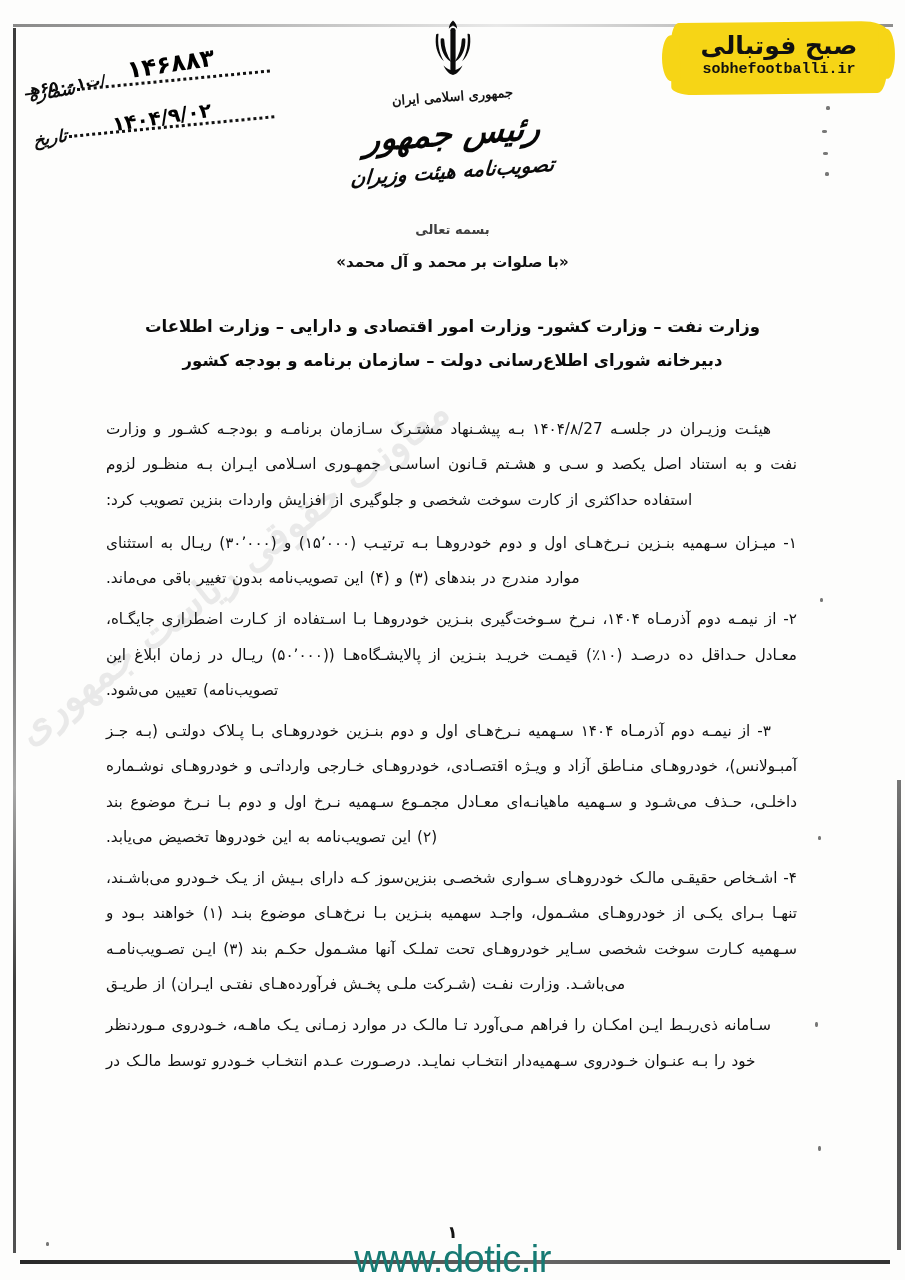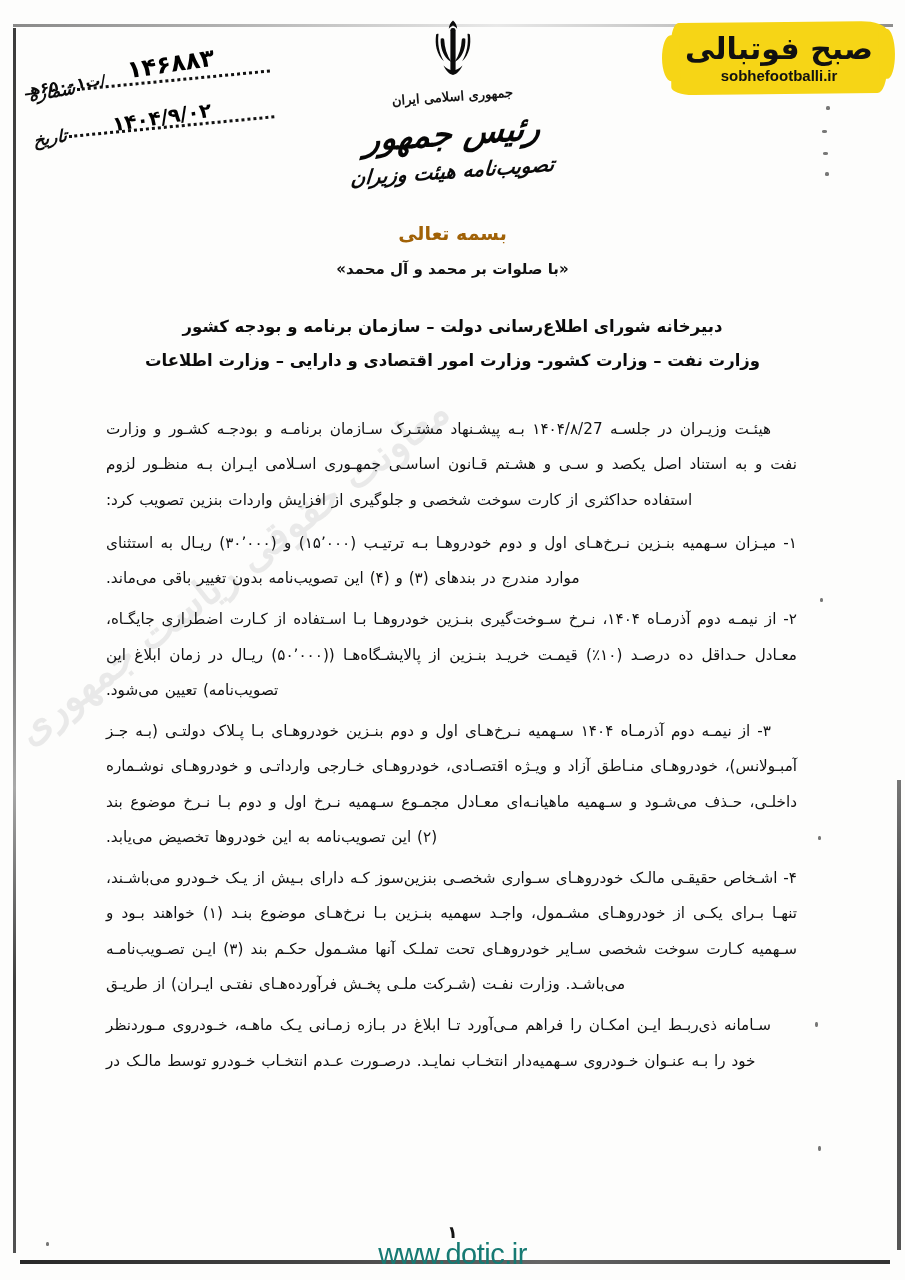--- a/index.html
+++ b/index.html
@@ -197,49 +197,49 @@
     width: 16px;
     height: 50px;
     background: #f6d516;
     border-radius: 0 50% 50% 0;
   }
   .brand-fa {
     position: relative;
     text-align: center;
     padding-top: 9px;
     font-family: "DejaVu Sans", sans-serif;
-    font-size: 30px;
+    font-size: 25px;
     font-weight: 700;
     color: #111;
     letter-spacing: 1px;
   }
   .brand-en {
     position: relative;
     text-align: center;
     margin-top: 1px;
     direction: ltr;
-    font-family: Liberation Sans, sans-serif;
+    font-family: Liberation Mono, monospace;
     font-size: 15px;
     font-weight: 700;
     color: #111;
   }
 
   
   .invocation {
     position: absolute;
     left: 0;
     right: 0;
     top: 222px;
     text-align: center;
   }
   .besmeh {
     font-family: "DejaVu Sans", sans-serif;
-    font-size: 19px;
+    font-size: 13px;
     font-weight: 600;
-    color: #a16207;
+    color: #404040;
   }
   .salavat {
     margin-top: 16px;
     font-family: "DejaVu Sans", sans-serif;
     font-size: 15px;
     font-weight: 600;
     color: #121212;
   }
 
   
@@ -312,21 +312,21 @@
     color: #131313;
   }
   .footer-url {
     position: absolute;
     left: 0;
     right: 0;
     top: 1238px;
     text-align: center;
     direction: ltr;
     font-family: "Liberation Sans", sans-serif;
-    font-size: 29px;
+    font-size: 38px;
     font-weight: 400;
     color: #167a73;
     letter-spacing: -.5px;
   }
 </style>
 </head>
 <body>
 
 <div class="page">
 
@@ -383,31 +383,31 @@
     <div class="brand-fa">صبح فوتبالی</div>
     <div class="brand-en">sobhefootballi.ir</div>
   </div>
 
   <div class="invocation">
     <div class="besmeh">بسمه تعالی</div>
     <div class="salavat">«با صلوات بر محمد و آل محمد»</div>
   </div>
 
   <div class="addressees">
+    <div class="addressee-line">وزارت نفت – وزارت کشور- وزارت امور اقتصادی و دارایی – وزارت اطلاعات</div>
     <div class="addressee-line">دبیرخانه شورای اطلاع‌رسانی دولت – سازمان برنامه و بودجه کشور</div>
-    <div class="addressee-line">وزارت نفت – وزارت کشور- وزارت امور اقتصادی و دارایی – وزارت اطلاعات</div>
   </div>
 
   <div class="doc-watermark">معاونت حقوقی ریاست جمهوری</div>
 
   <div class="body-block">
     <p class="para indent">هیئـت وزیـران در جلسـه ۱۴۰۴/۸/27 بـه پیشـنهاد مشتـرک سـازمان برنامـه و بودجـه کشـور و وزارت نفت و به استناد اصل یکصد و سـی و هشـتم قـانون اساسـی جمهـوری اسـلامی ایـران بـه منظـور لزوم استفاده حداکثری از کارت سوخت شخصی و جلوگیری از افزایش واردات بنزین تصویب کرد:</p>
     <p class="para gap-lg">۱- میـزان سـهمیه بنـزین نـرخ‌هـای اول و دوم خودروهـا بـه ترتیـب (۱۵٬۰۰۰) و (۳۰٬۰۰۰) ریـال به استثنای موارد مندرج در بندهای (۳) و (۴) این تصویب‌نامه بدون تغییر باقی می‌ماند.</p>
     <p class="para gap-md">۲- از نیمـه دوم آذرمـاه ۱۴۰۴، نـرخ سـوخت‌گیری بنـزین خودروهـا بـا اسـتفاده از کـارت اضطراری جایگـاه، معـادل حـداقل ده درصـد (۱۰٪) قیمـت خریـد بنـزین از پالایشـگاه‌هـا ((۵۰٬۰۰۰) ریـال در زمان ابلاغ این تصویب‌نامه) تعیین می‌شود.</p>
     <p class="para gap-md indent">۳- از نیمـه دوم آذرمـاه ۱۴۰۴ سـهمیه نـرخ‌هـای اول و دوم بنـزین خودروهـای بـا پـلاک دولتـی (بـه جـز آمبـولانس)، خودروهـای منـاطق آزاد و ویـژه اقتصـادی، خودروهـای خـارجی وارداتـی و خودروهـای نوشـماره داخلـی، حـذف می‌شـود و سـهمیه ماهیانـه‌ای معـادل مجمـوع سـهمیه نـرخ اول و دوم بـا نـرخ موضوع بند (۲) این تصویب‌نامه به این خودروها تخصیض می‌یابد.</p>
     <p class="para gap-md">۴- اشـخاص حقیقـی مالـک خودروهـای سـواری شخصـی بنزین‌سوز کـه دارای بـیش از یـک خـودرو می‌باشـند، تنهـا بـرای یکـی از خودروهـای مشـمول، واجـد سهمیه بنـزین بـا نرخ‌هـای موضوع بنـد (۱) خواهند بـود و سـهمیه کـارت سوخت شخصی سـایر خودروهـای تحت تملـک آنها مشـمول حکـم بند (۳) ایـن تصـویب‌نامـه می‌باشـد. وزارت نفـت (شـرکت ملـی پخـش فرآورده‌هـای نفتـی ایـران) از طریـق</p>
-    <p class="para indent">سـامانه ذی‌ربـط ایـن امکـان را فراهم مـی‌آورد تـا ابلاغ در بـازه زمـانی یـک ماهـه، خـودروی مـوردنظر خود را بـه عنـوان خـودروی سـهمیه‌دار انتخـاب نمایـد. درصـورت عـدم انتخـاب خـودرو توسط مالـک در</p>
+    <p class="para indent">سـامانه ذی‌ربـط ایـن امکـان را فراهم مـی‌آورد تـا مالـک در موارد زمـانی یـک ماهـه، خـودروی مـوردنظر خود را بـه عنـوان خـودروی سـهمیه‌دار انتخـاب نمایـد. درصـورت عـدم انتخـاب خـودرو توسط مالـک در</p>
   </div>
 
   <div class="page-number">۱</div>
   <div class="footer-url">www.dotic.ir</div>
 
 </div>
 
 </body></html>

